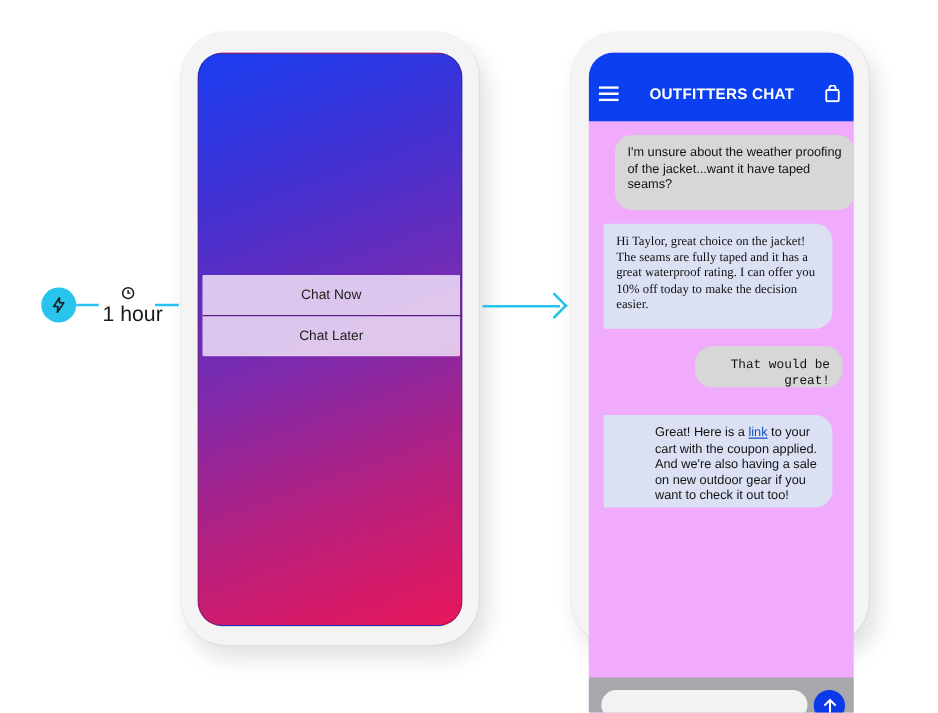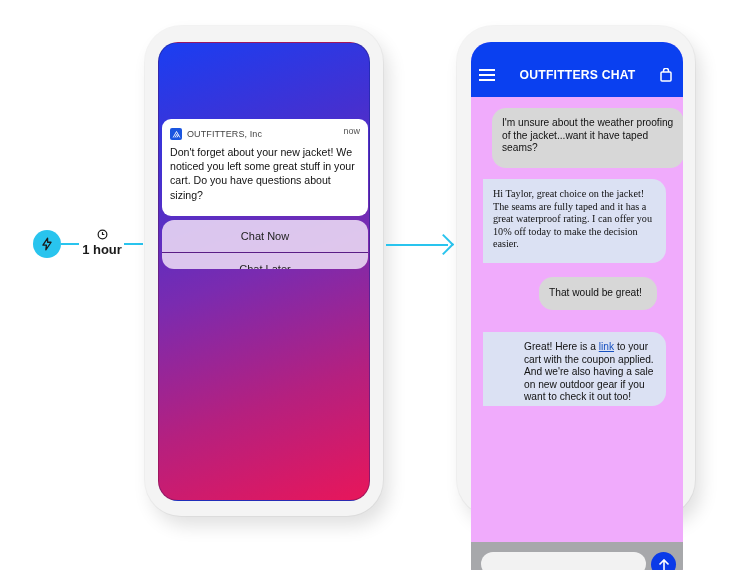--- a/index.html
+++ b/index.html
@@ -4,38 +4,38 @@
 <style>
   * { box-sizing: border-box; margin: 0; padding: 0; }
   html, body { width: 750px; height: 570px; background: #ffffff; overflow: hidden; }
   body { position: relative; font-family: "Liberation Sans", "DejaVu Sans", sans-serif; color: #1a1a1a; }
 
   
   .trigger { position: absolute; left: 33px; top: 230px; width: 28px; height: 28px; border-radius: 50%; background: #29c4ee; display: flex; align-items: center; justify-content: center; }
   .line { position: absolute; height: 2px; background: #29c4ee; }
   .delay { position: absolute; left: 82px; top: 229px; width: 40px; text-align: center; }
   .delay .clock { display: block; margin: 0 auto; width: 11px; height: 11px; }
-  .delay .label { display: block; font-size: 13px; font-weight: bold; color: #1a1a1a; margin-top: 2px; white-space: nowrap; }
+  .delay .label { display: block; font-size: 17px; font-weight: normal; color: #1a1a1a; margin-top: 2px; white-space: nowrap; }
 
   
   .phone { position: absolute; width: 238px; height: 490px; border-radius: 36px; background: #f4f4f4; box-shadow: 6px 10px 18px rgba(0,0,0,0.12), 0 0 0 1px rgba(0,0,0,0.04); }
   .phone.left { left: 145px; top: 26px; }
   .phone.right { left: 457px; top: 26px; }
 
   .screen-lock { position: absolute; left: 13px; top: 16px; width: 212px; height: 459px; border-radius: 20px; overflow: hidden;
     background: linear-gradient(160deg, #1a3ef2 0%, #4530d0 25%, #7a2bb0 50%, #b5207f 75%, #e8165a 100%); border: 1px solid rgba(40,20,90,0.35); }
 
   .notif { position: absolute; left: 3px; top: 76px; width: 206px; height: 97px; background: #ffffff; border-radius: 9px; padding: 7px 8px; }
   .notif-head { display: flex; align-items: center; height: 16px; }
   .app-icon { width: 12px; height: 12px; background: #1a55e0; border-radius: 2px; display: flex; align-items: center; justify-content: center; margin-right: 5px; }
   .app-name { font-size: 9px; color: #444; letter-spacing: 0.1px; }
   .notif-time { margin-left: auto; font-size: 9px; color: #555; margin-top: -6px; }
   .notif-body { font-size: 10.6px; line-height: 14.2px; color: #111; margin-top: 3px; }
 
-  .actions { position: absolute; left: 3px; top: 177px; width: 206px; height: 49px; border-radius: 12px; overflow: hidden; background: rgba(236, 220, 245, 0.88); }
+  .actions { position: absolute; left: 3px; top: 177px; width: 206px; height: 65px; border-radius: 1px; overflow: hidden; background: rgba(236, 220, 245, 0.88); }
   .action { height: 32px; display: flex; align-items: center; justify-content: center; font-size: 11px; color: #222; }
   .action + .action { border-top: 1.5px solid #5a1d86; height: 33px; }
 
   .flow-arrow { position: absolute; left: 386px; top: 244px; width: 62px; height: 2px; background: #29c4ee; }
   .flow-arrow-head { position: absolute; left: 436px; top: 237px; width: 15px; height: 15px; border-top: 2px solid #29c4ee; border-right: 2px solid #29c4ee; transform: rotate(45deg); }
 
   
   .screen-chat { position: absolute; left: 14px; top: 16px; width: 212px; height: 546px; border-radius: 20px; overflow: hidden; background: #f0abfc; }
   .chat-header { height: 55px; background: #0a40f0; color: #fff; display: flex; align-items: center; justify-content: space-between; padding: 10px 11px 0 8px; }
   .chat-title { font-size: 12.2px; font-weight: bold; letter-spacing: 0.2px; }
@@ -61,32 +61,20 @@
   <svg class="clock" viewBox="0 0 24 24">
       <circle cx="12" cy="12" r="9.5" fill="none" stroke="#1a1a1a" stroke-width="2.6"></circle>
       <path d="M12 6.5 V12 H16" fill="none" stroke="#1a1a1a" stroke-width="2.6"></path>
     </svg>
   <span class="label">1 hour</span>
 </div>
 <div class="line" style="left:124px; top:243px; width:19px;"></div>
 
 <div class="phone left">
   <div class="screen-lock">
-    <div class="notif">
-      <div class="notif-head">
-        <span class="app-icon">
-          <svg width="9" height="9" viewBox="0 0 24 24">
-              <path d="M3 20 L12 4 L21 20 M8 20 L14 10 M13 20 L17 13" fill="none" stroke="#fff" stroke-width="2.4"></path>
-            </svg>
-        </span>
-        <span class="app-name">OUTFITTERS, Inc</span>
-        <span class="notif-time">now</span>
-      </div>
-      <div class="notif-body">Don't forget about your new jacket! We noticed you left some great stuff in your cart. Do you have questions about sizing?</div>
-    </div>
     <div class="actions">
       <div class="action">Chat Now</div>
       <div class="action">Chat Later</div>
     </div>
   </div>
 </div>
 
 <div class="flow-arrow"></div>
 <div class="flow-arrow-head"></div>
 
@@ -104,21 +92,21 @@
           <path d="M3.5 4 V2.8 A2.5 2.5 0 0 1 8.5 2.8 V4" fill="none" stroke="#fff" stroke-width="1.5"></path>
         </svg>
     </div>
 
     <div class="msg user" style="left:21px; top:66px; width:192px; height:60px;">
       <span>I'm unsure about the weather proofing of the jacket...want it have taped seams?</span>
     </div>
     <div class="msg bot" style="left:12px; top:137px; width:183px; height:84px; padding-left:10px;font-family:Liberation Serif, serif;">
       <span>Hi Taylor, great choice on the jacket! The seams are fully taped and it has a great waterproof rating. I can offer you 10% off today to make the decision easier.</span>
     </div>
-    <div class="msg user" style="left:68px; top:235px; width:118px; height:33px; padding-top:10px;">
+    <div class="msg user" style="left:85px; top:235px; width:118px; height:33px; text-align:right; padding-top:10px;font-family:Liberation Mono, monospace;">
       <span>That would be great!</span>
     </div>
     <div class="msg bot" style="left:12px; top:290px; width:183px; height:74px;padding-left:41px;">
       <span>Great! Here is a </span><a>link</a><span> to your cart with the coupon applied. And we're also having a sale on new outdoor gear if you want to check it out too!</span>
     </div>
 
     <div class="composer">
       <input class="composer-input" type="text" value="" style="">
       <div class="send-btn">
         <svg width="12" height="14" viewBox="0 0 12 14">

